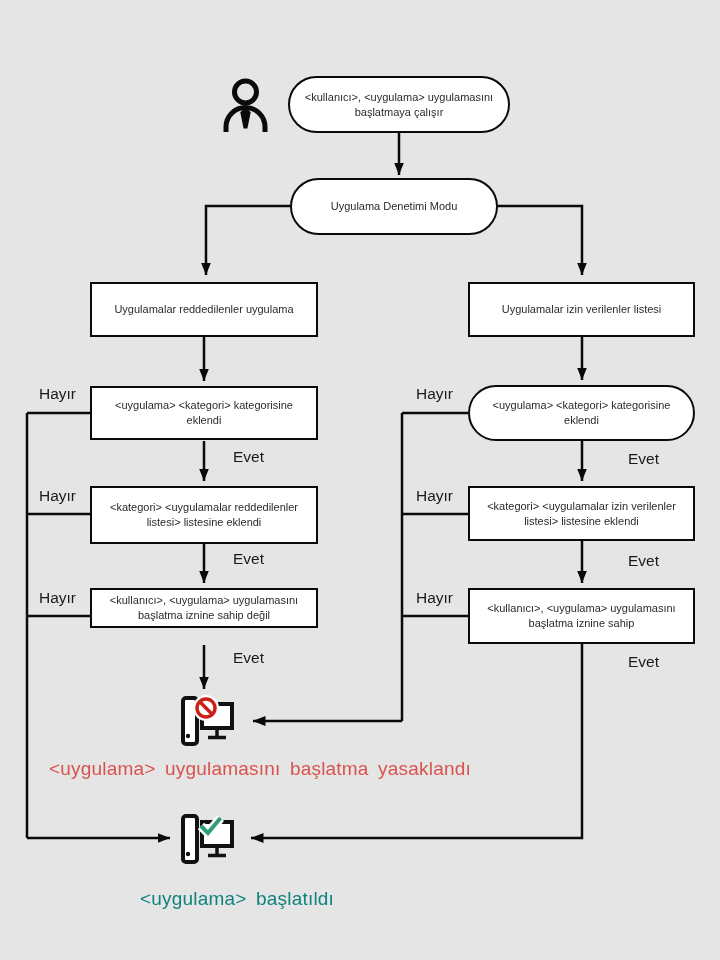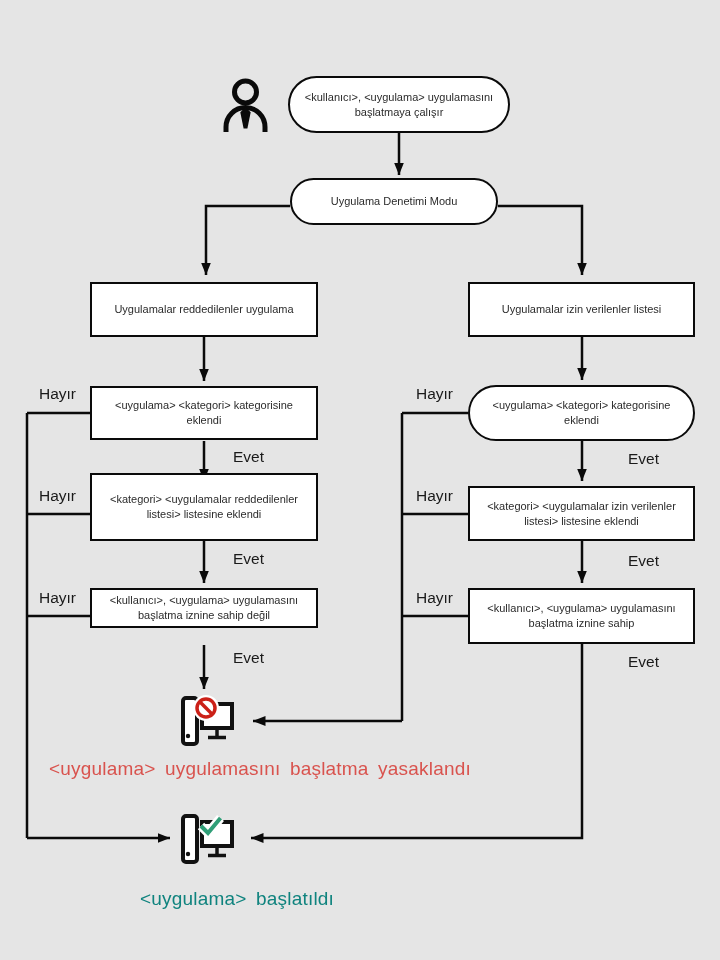--- a/index.html
+++ b/index.html
@@ -87,31 +87,31 @@
       <rect x="21" y="10" width="30" height="24" fill="#ffffff" stroke="#111111" stroke-width="4"></rect>
       <path d="M36,36 v6" stroke="#111111" stroke-width="3.5"></path>
       <path d="M27,43.5 h18" stroke="#111111" stroke-width="3.5"></path>
       <path d="M20,14 l7,7 12.5,-15" stroke="#ffffff" stroke-width="9" fill="none"></path>
       <path d="M20,14 l7,7 12.5,-15" stroke="#2f9e77" stroke-width="4" fill="none"></path>
     </g>
   </svg>
 
   <div class="node stadium" style="left:288px;top:76px;width:222px;height:57px;">&lt;kullanıcı&gt;, &lt;uygulama&gt; uygulamasını başlatmaya çalışır</div>
 
-  <div class="node stadium" style="left:290px;top:178px;width:208px;height:47px;">Uygulama Denetimi Modu</div>
+  <div class="node stadium" style="left:290px;top:178px;width:208px;height:57px;">Uygulama Denetimi Modu</div>
 
   <div class="node" style="left:90px;top:282px;width:228px;height:55px;">Uygulamalar reddedilenler uygulama</div>
 
   <div class="node" style="left:468px;top:282px;width:227px;height:55px;">Uygulamalar izin verilenler listesi</div>
 
   <div class="node" style="left:90px;top:386px;width:228px;height:54px;">&lt;uygulama&gt; &lt;kategori&gt; kategorisine eklendi</div>
 
   <div class="node stadium" style="left:468px;top:385px;width:227px;height:56px;">&lt;uygulama&gt; &lt;kategori&gt; kategorisine eklendi</div>
 
-  <div class="node" style="left:90px;top:473px;width:228px;height:68px;">&lt;kategori&gt; &lt;uygulamalar reddedilenler listesi&gt; listesine eklendi</div>
+  <div class="node" style="left:90px;top:486px;width:228px;height:58px;">&lt;kategori&gt; &lt;uygulamalar reddedilenler listesi&gt; listesine eklendi</div>
 
   <div class="node" style="left:468px;top:486px;width:227px;height:55px;">&lt;kategori&gt; &lt;uygulamalar izin verilenler listesi&gt; listesine eklendi</div>
 
   <div class="node" style="left:90px;top:588px;width:228px;height:40px;">&lt;kullanıcı&gt;, &lt;uygulama&gt; uygulamasını başlatma iznine sahip değil</div>
 
   <div class="node" style="left:468px;top:588px;width:227px;height:56px;">&lt;kullanıcı&gt;, &lt;uygulama&gt; uygulamasını başlatma iznine sahip</div>
 
   <div class="lbl" style="left:39px;top:385px;">Hayır</div>
   <div class="lbl" style="left:39px;top:487px;">Hayır</div>
   <div class="lbl" style="left:39px;top:589px;">Hayır</div>

